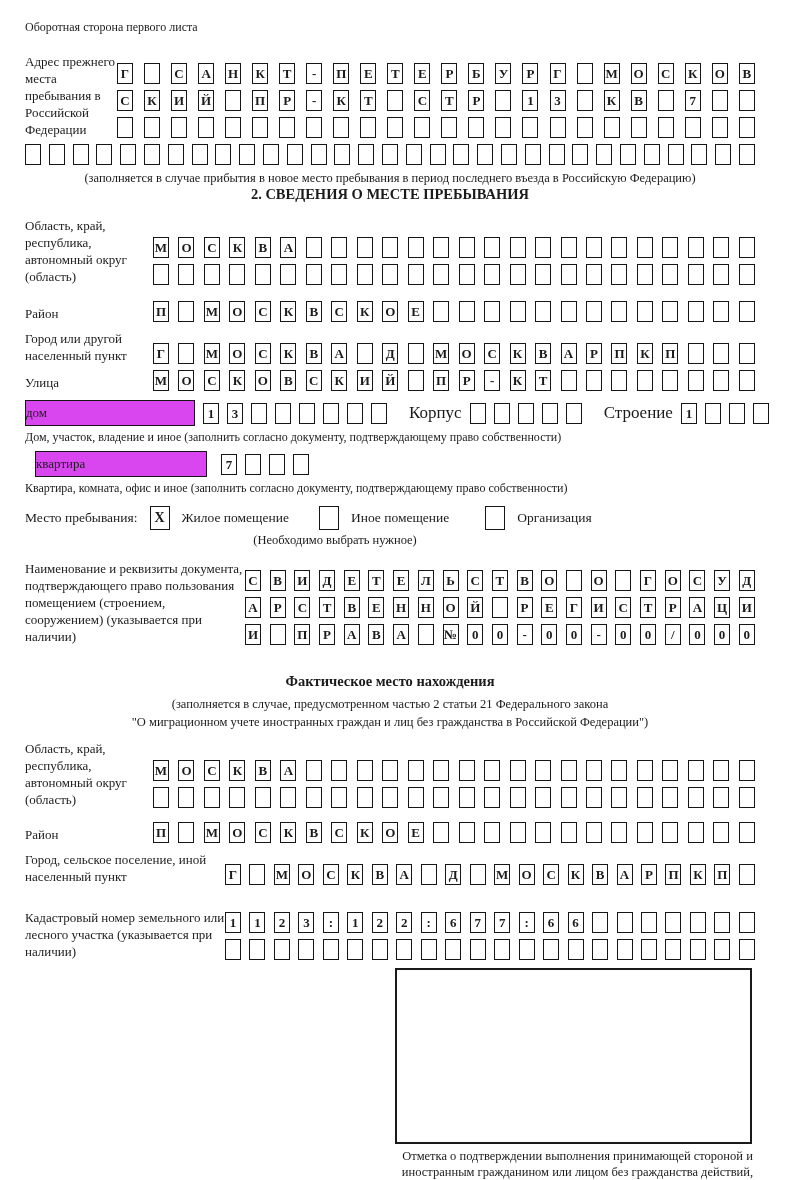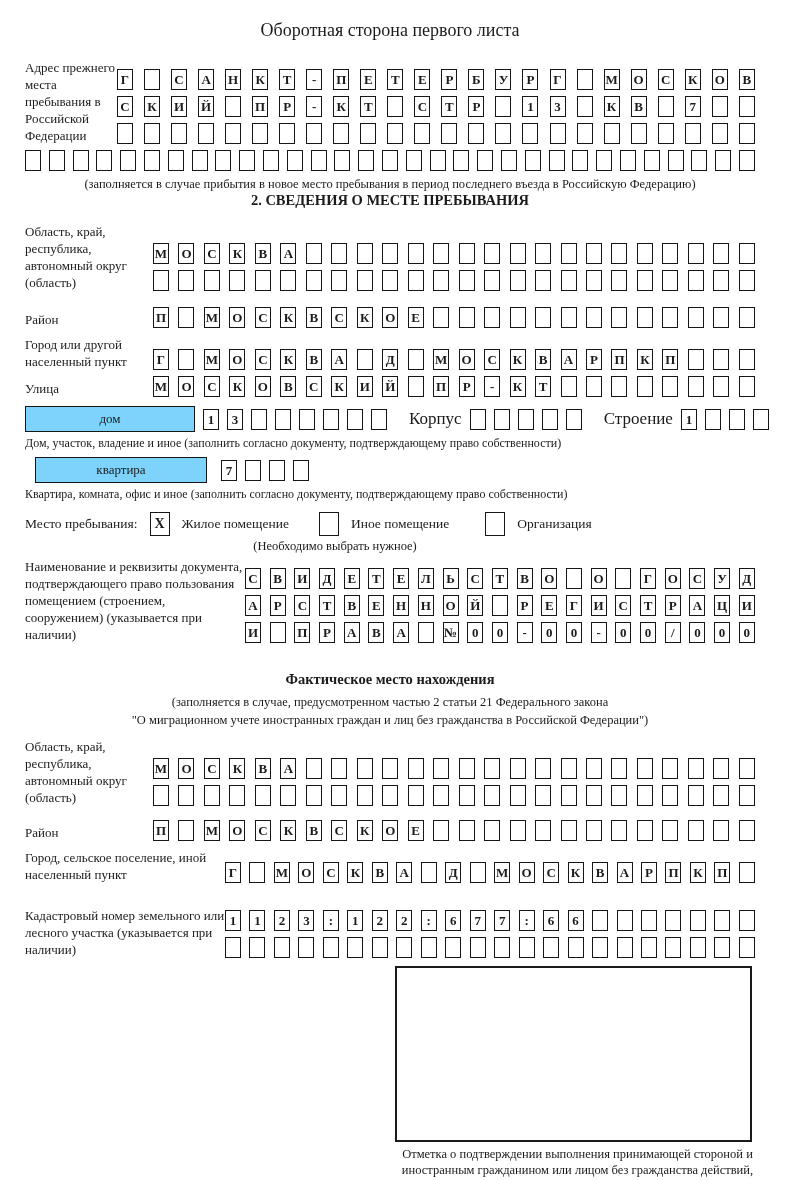--- a/index.html
+++ b/index.html
@@ -6,21 +6,21 @@
   html,body { background:#ffffff; }
   .page {
     width:800px; height:1180px;
     background:#ffffff;
     color:#1b1b1b;
     font-family:"Liberation Serif", "DejaVu Serif", serif;
     padding:20px 45px 0 25px;
     position:relative;
     overflow:hidden;
   }
-  .hdr-note { text-align:center; font-size:18px; margin-bottom:16px; }
+  .hdr-note { text-align:left; font-size:12px; margin-bottom:16px; }
 
   .group { display:flex; align-items:flex-end; }
   .flabel { font-size:13px; line-height:17px; flex:none; padding-top:2px; }
   .w92  { width:92px; }
   .w128 { width:128px; }
   .w200 { width:200px; }
   .w220 { width:220px; }
   .rows { flex:1; min-width:0; }
 
   .boxes { display:flex; justify-content:space-between; margin-bottom:6px; }
@@ -32,33 +32,33 @@
     display:inline-flex; align-items:center; justify-content:center;
     font-size:13px; font-weight:600; line-height:1;
   }
   .cb .cell { width:20px; height:24px; font-size:14px; }
 
   .center-note { text-align:center; font-size:12.5px; margin-top:3px; }
   .sec-title { text-align:center; font-size:14.5px; font-weight:bold; }
 
   .widebox {
     border:1.6px solid #161616; height:26px;
-    display:inline-flex; align-items:center; justify-content:center;
-    font-size:13px; flex:none; background:#7dd3fc;
+    display:inline-flex; align-items:center; justify-content:flex-start;
+    font-size:13px; flex:none; background:#d946ef;
   }
   .house-row { display:flex; align-items:center; gap:8px; margin-top:9px; }
   .inline-label { font-size:17px; flex:none; }
   .plain-note { font-size:12px; margin-top:4px; }
 
   .stay-row { display:flex; align-items:center; gap:12px; margin-top:10px; font-size:13.5px; }
   .stay-note { width:620px; text-align:center; font-size:12.5px; margin-top:3px; }
 
   .mt6  { margin-top:6px; }
   .mt8  { margin-top:8px; }
-  .mt10 { margin-top:2px; }
+  .mt10 { margin-top:10px; }
   .mt12 { margin-top:12px; }
   .mt14 { margin-top:14px; }
   .mt16 { margin-top:16px; }
   .mt22 { margin-top:22px; }
   .mt28 { margin-top:28px; }
 
   .stamp-box {
     margin-left:370px; margin-top:8px;
     width:357px; height:176px;
     border:2px solid #1a1a1a; background:#fff;

